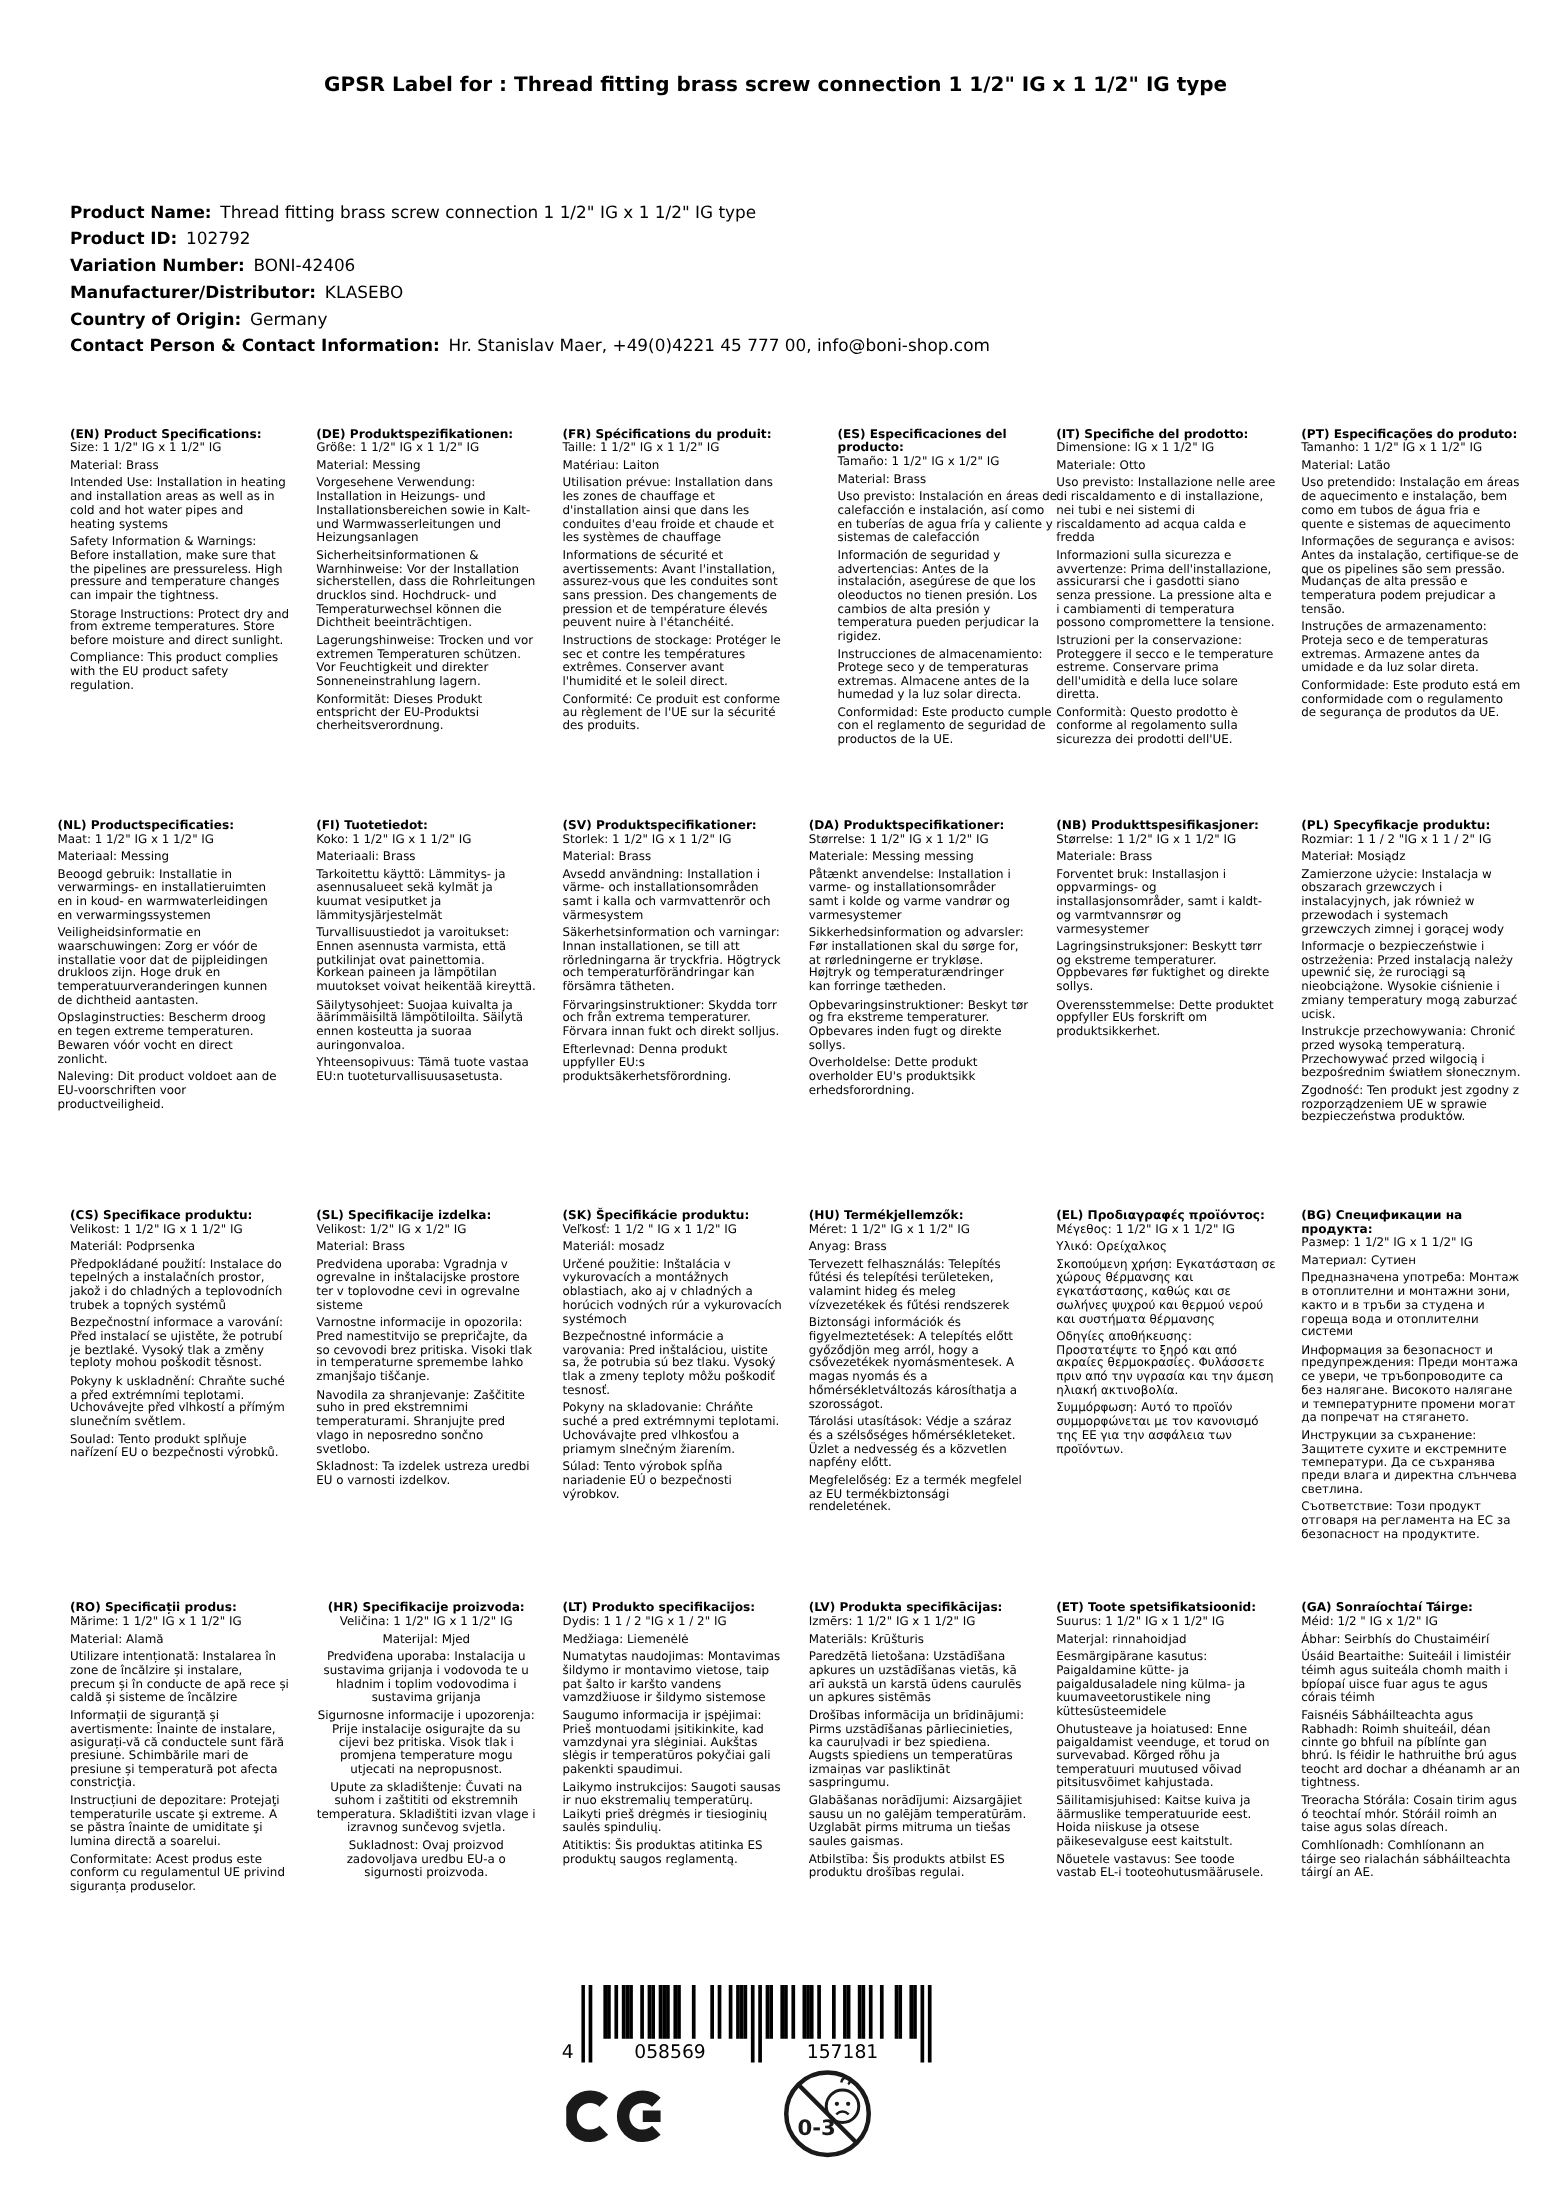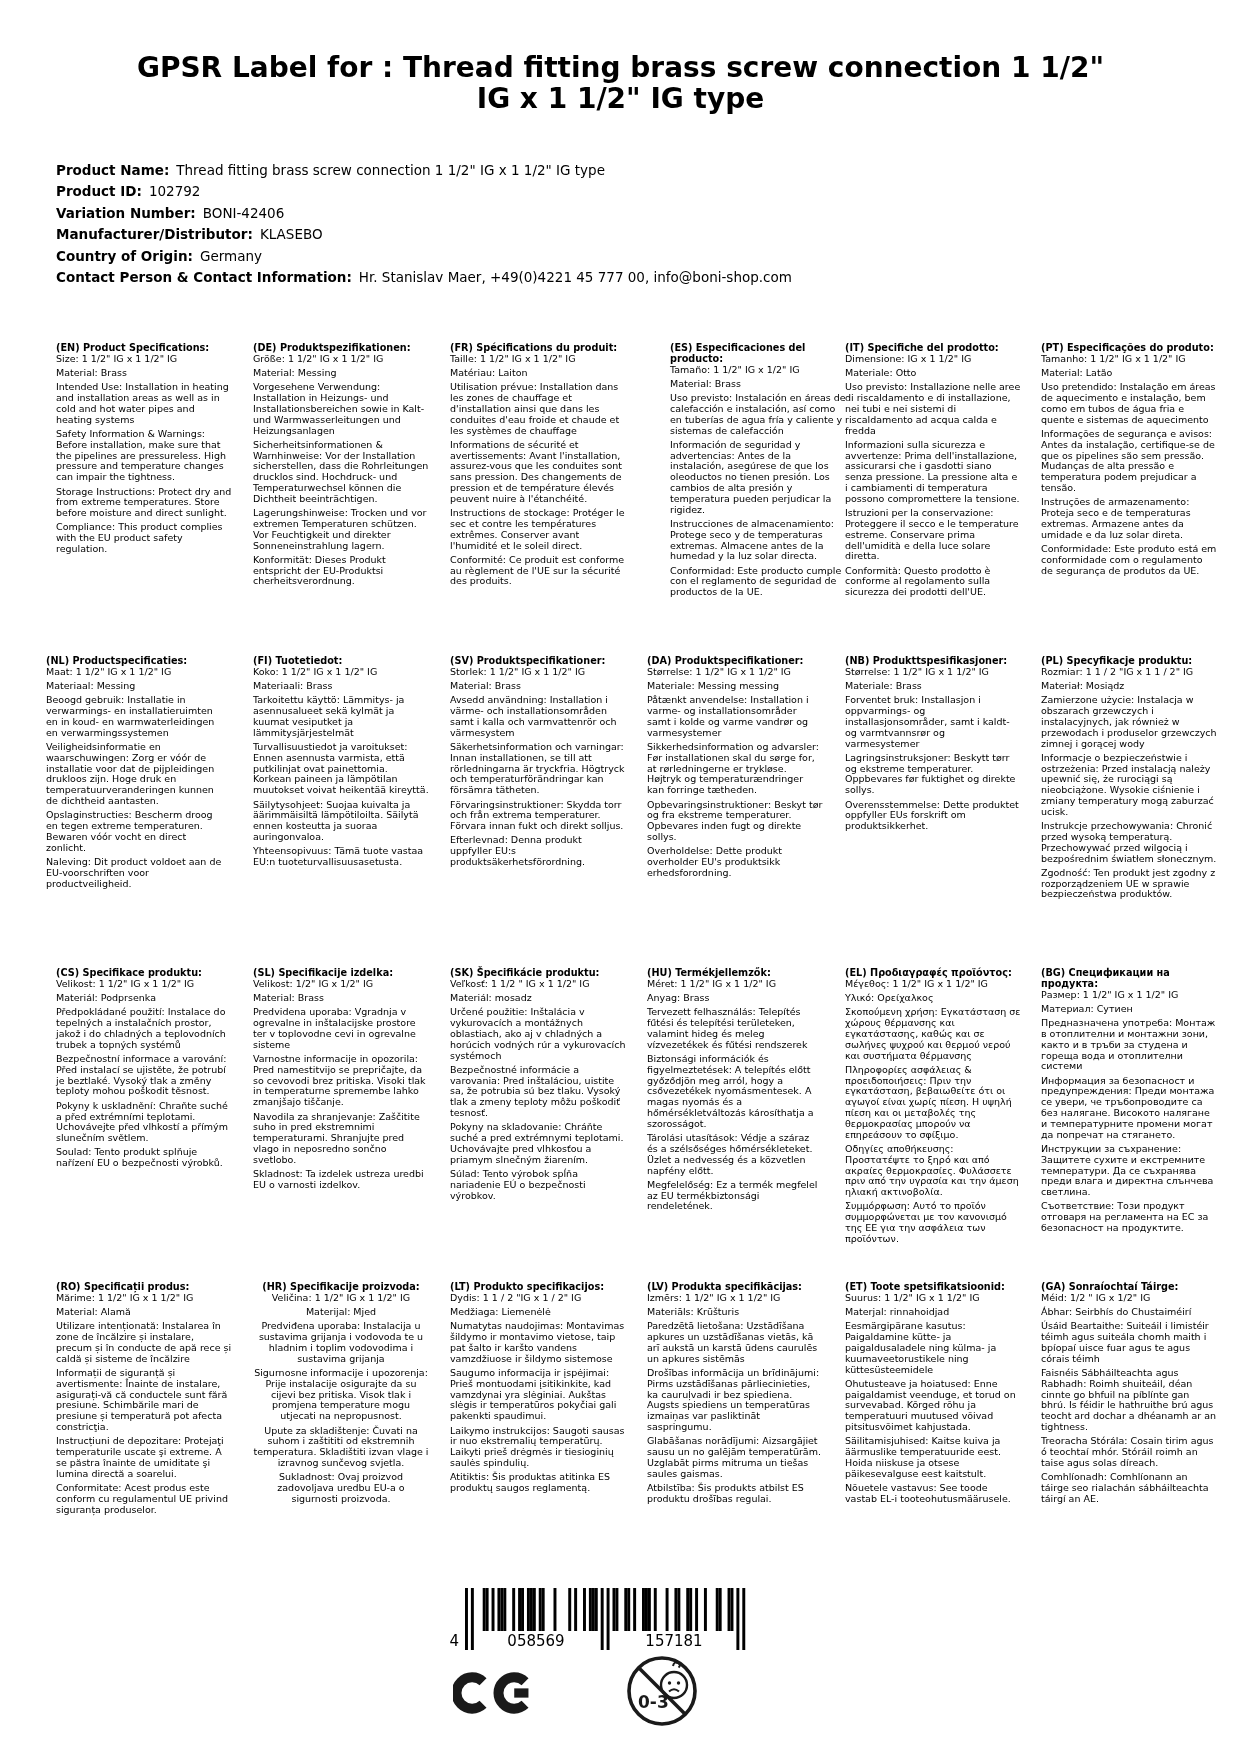--- a/index.html
+++ b/index.html
@@ -1,19 +1,19 @@
 <!DOCTYPE html>
 <html><head>
 <meta charset="utf-8">
 <style>
   html,body{margin:0;padding:0;}
   body{width:1241px;height:1754px;position:relative;background:#fff;color:#000;
        font-family:"DejaVu Sans",sans-serif;overflow:hidden;}
   .page-title{position:absolute;top:52px;left:0;right:0;text-align:center;
-       font-size:28px;font-weight:bold;line-height:31px;}
+       font-size:16px;font-weight:bold;line-height:31px;}
   .page-title .inner{max-width:1000px;margin:0 auto;}
   .product-info{position:absolute;left:56px;top:160px;font-size:13.5px;line-height:21.4px;}
   .info-line .lbl{font-weight:bold;}
   .info-line .val{margin-left:7px;}
   .specs-grid{position:absolute;left:0;top:0;width:1241px;height:1754px;}
   .spec-block{position:absolute;width:176px;font-size:9.5px;line-height:10.8px;}
   .spec-heading{font-weight:bold;font-size:9.7px;margin:0;}
   .spec-block p{margin:0 0 3.5px 0;}
   .barcode-wrap{position:absolute;left:465px;top:1588px;width:281px;height:64px;}
   .barcode-num{position:absolute;top:46px;font-size:15px;line-height:15px;}
@@ -135,21 +135,21 @@
       <p>Størrelse: 1 1/2" IG x 1 1/2" IG</p>
       <p>Materiale: Brass</p>
       <p>Forventet bruk: Installasjon i oppvarmings- og installasjonsområder, samt i kaldt- og varmtvannsrør og varmesystemer</p>
       <p>Lagringsinstruksjoner: Beskytt tørr og ekstreme temperaturer. Oppbevares før fuktighet og direkte sollys.</p>
       <p>Overensstemmelse: Dette produktet oppfyller EUs forskrift om produktsikkerhet.</p>
     </div>
     <div class="spec-block" style="left: 1041px; top: 656px;">
       <div class="spec-heading">(PL) Specyfikacje produktu:</div>
       <p>Rozmiar: 1 1 / 2 "IG x 1 1 / 2" IG</p>
       <p>Materiał: Mosiądz</p>
-      <p>Zamierzone użycie: Instalacja w obszarach grzewczych i instalacyjnych, jak również w przewodach i produselor grzewczych zimnej i gorącej wody</p>
+      <p>Zamierzone użycie: Instalacja w obszarach grzewczych i instalacyjnych, jak również w przewodach i systemach grzewczych zimnej i gorącej wody</p>
       <p>Informacje o bezpieczeństwie i ostrzeżenia: Przed instalacją należy upewnić się, że rurociągi są nieobciążone. Wysokie ciśnienie i zmiany temperatury mogą zaburzać ucisk.</p>
       <p>Instrukcje przechowywania: Chronić przed wysoką temperaturą. Przechowywać przed wilgocią i bezpośrednim światłem słonecznym.</p>
       <p>Zgodność: Ten produkt jest zgodny z rozporządzeniem UE w sprawie bezpieczeństwa produktów.</p>
     </div>
     <div class="spec-block" style="left: 56px; top: 968px;">
       <div class="spec-heading">(CS) Specifikace produktu:</div>
       <p>Velikost: 1 1/2" IG x 1 1/2" IG</p>
       <p>Materiál: Podprsenka</p>
       <p>Předpokládané použití: Instalace do tepelných a instalačních prostor, jakož i do chladných a teplovodních trubek a topných systémů</p>
       <p>Bezpečnostní informace a varování: Před instalací se ujistěte, že potrubí je beztlaké. Vysoký tlak a změny teploty mohou poškodit těsnost.</p>
@@ -181,21 +181,20 @@
       <p>Tervezett felhasználás: Telepítés fűtési és telepítési területeken, valamint hideg és meleg vízvezetékek és fűtési rendszerek</p>
       <p>Biztonsági információk és figyelmeztetések: A telepítés előtt győződjön meg arról, hogy a csővezetékek nyomásmentesek. A magas nyomás és a hőmérsékletváltozás károsíthatja a szorosságot.</p>
       <p>Tárolási utasítások: Védje a száraz és a szélsőséges hőmérsékleteket. Üzlet a nedvesség és a közvetlen napfény előtt.</p>
       <p>Megfelelőség: Ez a termék megfelel az EU termékbiztonsági rendeletének.</p>
     </div>
     <div class="spec-block" style="left: 845px; top: 968px;">
       <div class="spec-heading">(EL) Προδιαγραφές προϊόντος:</div>
       <p>Μέγεθος: 1 1/2" IG x 1 1/2" IG</p>
       <p>Υλικό: Ορείχαλκος</p>
       <p>Σκοπούμενη χρήση: Εγκατάσταση σε χώρους θέρμανσης και εγκατάστασης, καθώς και σε σωλήνες ψυχρού και θερμού νερού και συστήματα θέρμανσης</p>
-      <p>Πληροφορίες ασφάλειας &amp; προειδοποιήσεις: Πριν την εγκατάσταση, βεβαιωθείτε ότι οι αγωγοί είναι χωρίς πίεση. Η υψηλή πίεση και οι μεταβολές της θερμοκρασίας μπορούν να επηρεάσουν το σφίξιμο.</p>
       <p>Οδηγίες αποθήκευσης: Προστατέψτε το ξηρό και από ακραίες θερμοκρασίες. Φυλάσσετε πριν από την υγρασία και την άμεση ηλιακή ακτινοβολία.</p>
       <p>Συμμόρφωση: Αυτό το προϊόν συμμορφώνεται με τον κανονισμό της ΕΕ για την ασφάλεια των προϊόντων.</p>
     </div>
     <div class="spec-block" style="left: 1041px; top: 968px;">
       <div class="spec-heading">(BG) Спецификации на продукта:</div>
       <p>Размер: 1 1/2" IG x 1 1/2" IG</p>
       <p>Материал: Сутиен</p>
       <p>Предназначена употреба: Монтаж в отоплителни и монтажни зони, както и в тръби за студена и гореща вода и отоплителни системи</p>
       <p>Информация за безопасност и предупреждения: Преди монтажа се увери, че тръбопроводите са без налягане. Високото налягане и температурните промени могат да попречат на стягането.</p>
       <p>Инструкции за съхранение: Защитете сухите и екстремните температури. Да се съхранява преди влага и директна слънчева светлина.</p>

